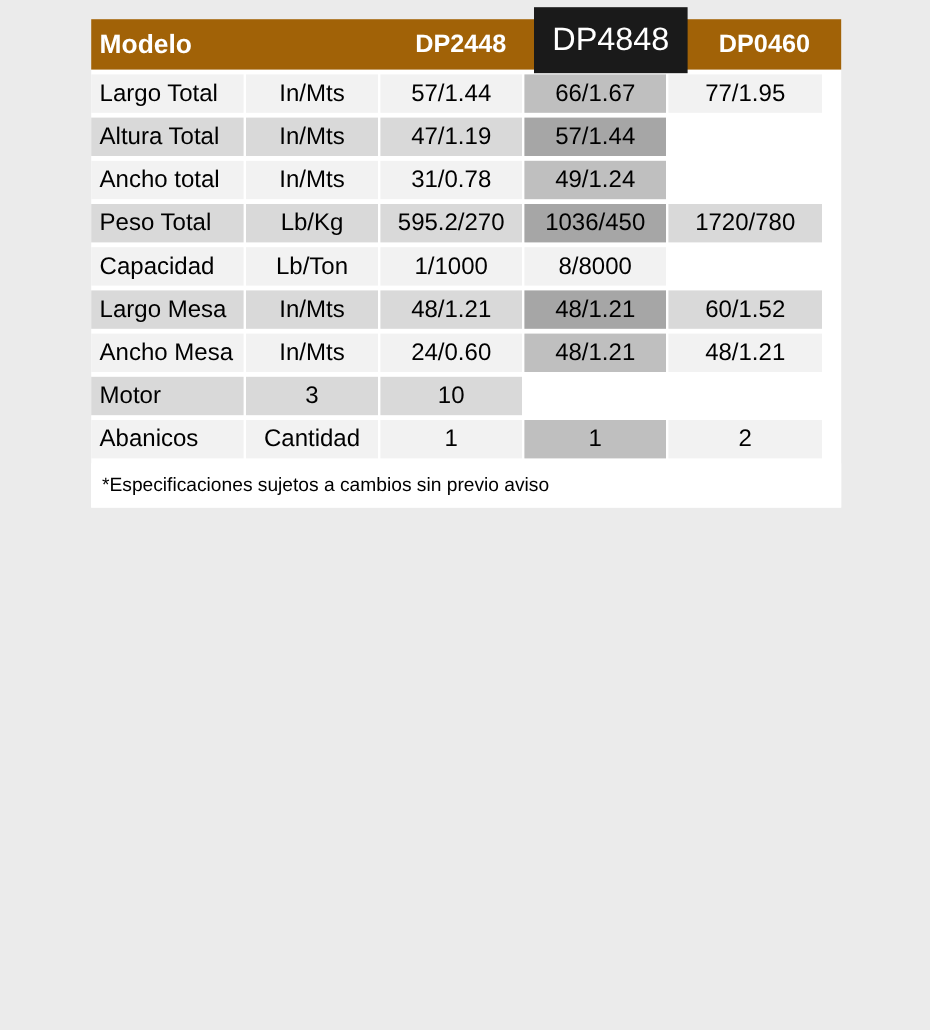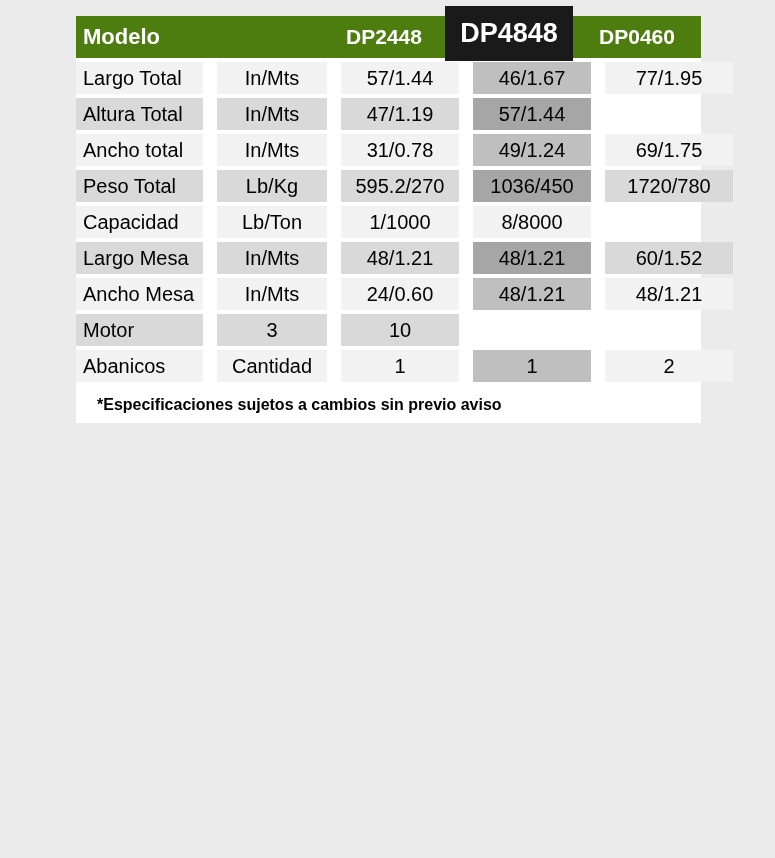--- a/index.html
+++ b/index.html
@@ -19,21 +19,21 @@
     left: 76px;
     top: 16px;
     width: 625px;
     background: #ffffff;
   }
   .header-row {
     display: grid;
     grid-template-columns: 127px 110px 118px 118px 128px;
     column-gap: 6px;
     height: 42px;
-    background: #4d7c0f;
+    background: #a16207;
     margin-bottom: 4px;
   }
   .header-row > div {
     display: flex;
     align-items: center;
     color: #ffffff;
     font-weight: bold;
   }
   .h-model {
     justify-content: flex-start;
@@ -49,31 +49,31 @@
     position: relative;
   }
   .h-dp4848-box {
     position: absolute;
     left: -4px;
     right: -6px;
     top: -10px;
     bottom: -3px;
     background: #1a1a1a;
     color: #ffffff;
-    font-weight: bold;
+    font-weight: normal;
     font-size: 27px;
     display: flex;
     align-items: center;
     justify-content: center;
     z-index: 2;
   }
   .row {
     display: grid;
     grid-template-columns: 127px 110px 118px 118px 128px;
-    column-gap: 14px;
+    column-gap: 2px;
     height: 32px;
     margin-bottom: 4px;
   }
   .row > div {
     display: flex;
     align-items: center;
     justify-content: center;
     font-size: 20px;
     color: #000000;
   }
@@ -84,25 +84,24 @@
   }
   .row.light > div { background: #f2f2f2; }
   .row.gray  > div { background: #d9d9d9; }
   .row.light > .hl { background: #bfbfbf; }
   .row.gray  > .hl { background: #a6a6a6; }
   .footnote-row {
     height: 37px;
     background: #ffffff;
     display: flex;
     align-items: center;
-    padding-left: 21px;
+    padding-left: 9px;
     font-size: 16px;
     color: #000000;
     box-sizing: border-box;
-    font-weight: bold;
   }
 </style>
 </head>
 <body>
 
 <div class="spec-table">
 
   <div class="header-row">
     <div class="h-model">Modelo</div>
     <div class="h-col"></div>
@@ -110,37 +109,36 @@
     <div class="h-col h-dp4848-outer">
       <div class="h-dp4848-box">DP4848</div>
     </div>
     <div class="h-col">DP0460</div>
   </div>
 
   <div class="row light">
     <div class="label">Largo Total</div>
     <div>In/Mts</div>
     <div>57/1.44</div>
-    <div class="hl">46/1.67</div>
+    <div class="hl">66/1.67</div>
     <div>77/1.95</div>
   </div>
 
   <div class="row gray">
     <div class="label">Altura Total</div>
     <div>In/Mts</div>
     <div>47/1.19</div>
     <div class="hl">57/1.44</div>
   </div>
 
   <div class="row light">
     <div class="label">Ancho total</div>
     <div>In/Mts</div>
     <div>31/0.78</div>
     <div class="hl">49/1.24</div>
-    <div>69/1.75</div>
   </div>
 
   <div class="row gray">
     <div class="label">Peso Total</div>
     <div>Lb/Kg</div>
     <div>595.2/270</div>
     <div class="hl">1036/450</div>
     <div>1720/780</div>
   </div>
 

